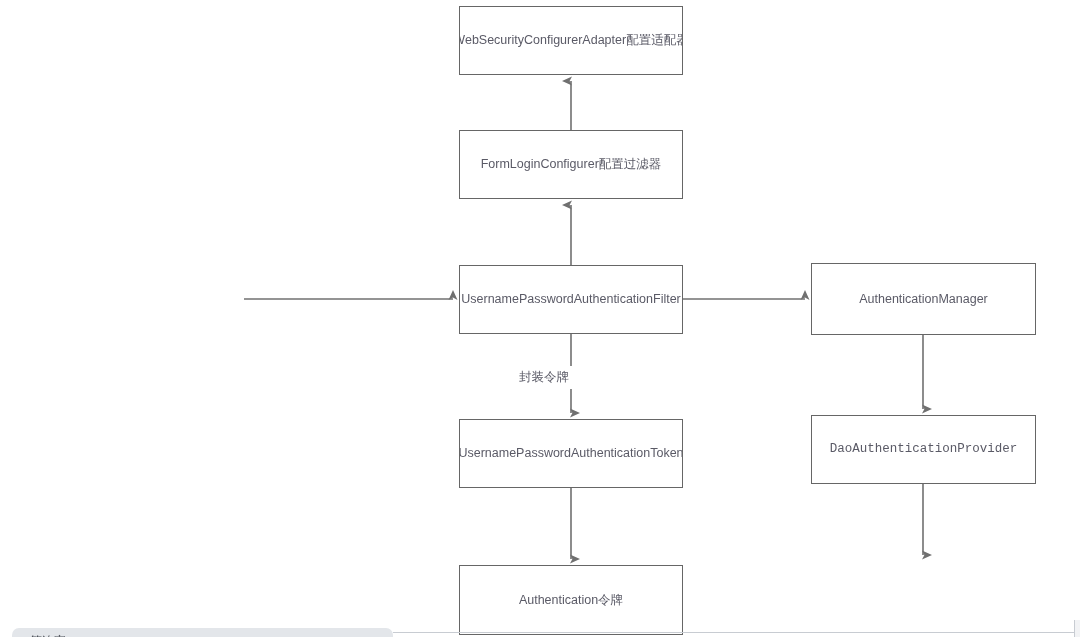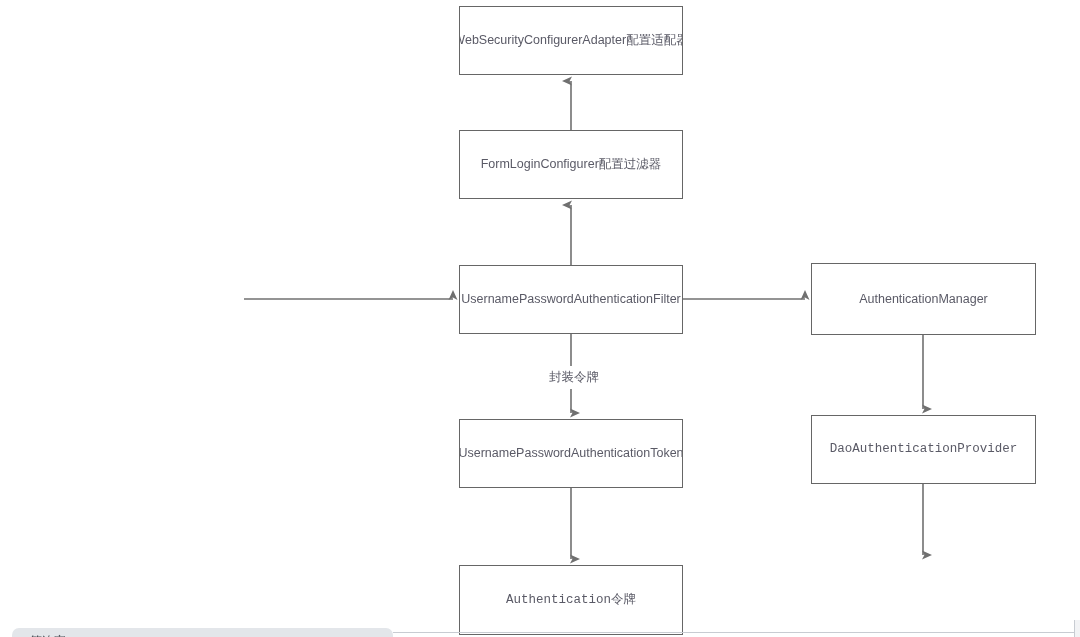--- a/index.html
+++ b/index.html
@@ -148,26 +148,26 @@
   </div>
 
   <div class="node" style="left:459px; top:419px; width:224px; height:69px;">
     <div class="line">UsernamePasswordAuthenticationToken</div>
   </div>
 
   <div class="node" style="left:811px; top:415px; width:225px; height:69px;font-family:Liberation Mono, monospace;">
     <div class="line">DaoAuthenticationProvider</div>
   </div>
 
-  <div class="node" style="left:459px; top:565px; width:224px; height:70px;font-family:Liberation Mono, monospace;">
+  <div class="node" style="left:459px; top:565px; width:224px; height:70px;">
     <div class="line">Authentication令牌</div>
   </div>
 
 
-  <div class="edge-label" style="left:545px; top:369px;">封装令牌</div>
+  <div class="edge-label" style="left:515px; top:369px;">封装令牌</div>
 
   <div class="bottom-rule"></div>
   <div class="bottom-rule-right"></div>
 
   <div class="bottom-panel">
     <div class="panel-label">第连寄</div>
   </div>
 
 </div>
 

